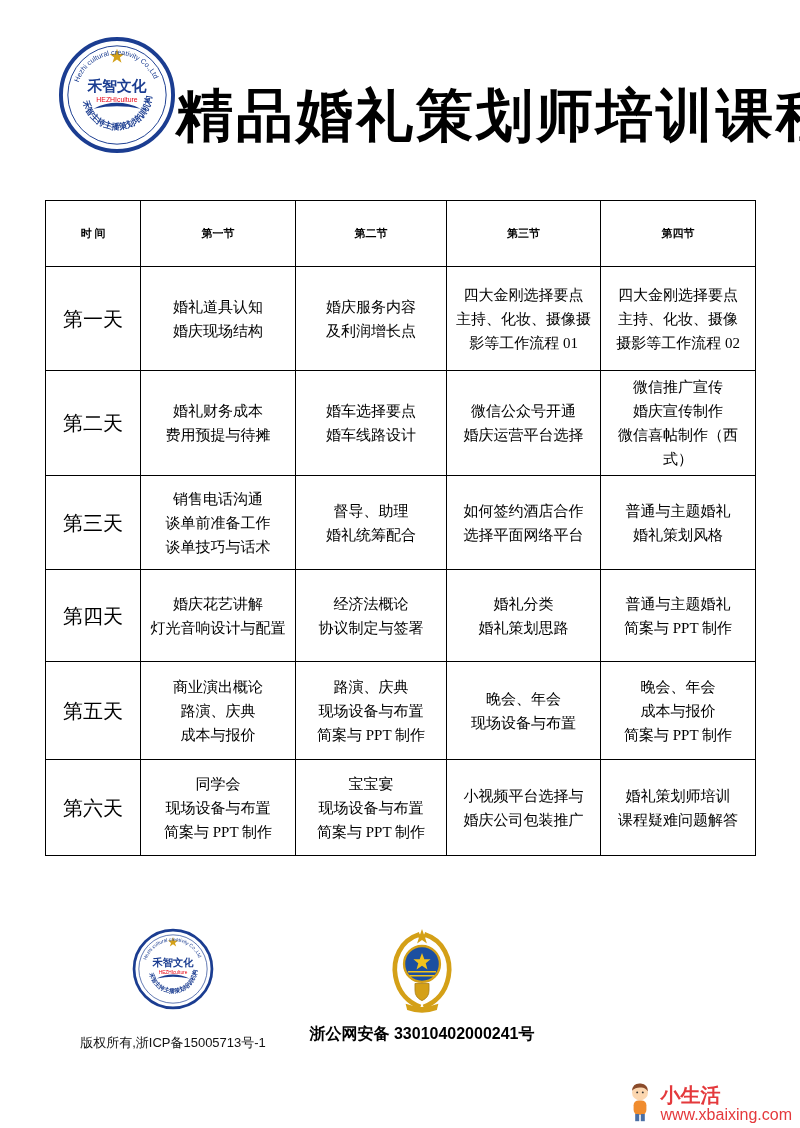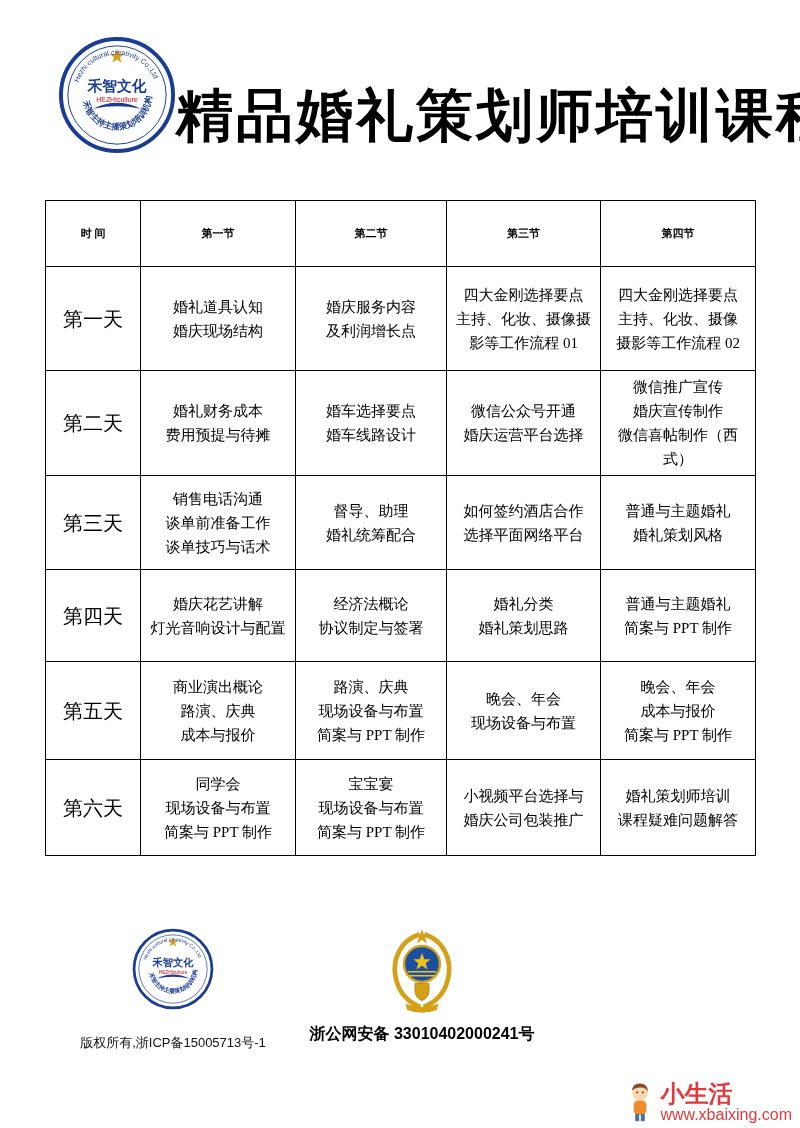--- a/index.html
+++ b/index.html
@@ -48,21 +48,21 @@
   .baidu-sub { font-family:"Liberation Sans", sans-serif; font-size:7px;
     letter-spacing:1px; color:#888; }
   .baidu-cert { margin-top:10px; font-family:"Liberation Sans", sans-serif;
     font-size:14px; color:#000; white-space:nowrap; }
 
   
   .watermark { position:absolute; right:8px; bottom:4px; display:flex;
     align-items:flex-end; gap:4px; }
   .mascot { width:32px; height:44px; }
   .wm-title { font-family:"Liberation Sans", sans-serif; font-weight:bold;
-    font-size:24px; color:#e4393c; line-height:1.05; }
+    font-size:20px; color:#e4393c; line-height:1.05; }
   .wm-url { font-family:"Liberation Sans", sans-serif; font-size:16px;
     color:#e4393c;text-align:right; }
 </style>
 </head>
 <body>
 
 <div class="page">
 
   <div class="header">
     <div class="logo-wrap">

